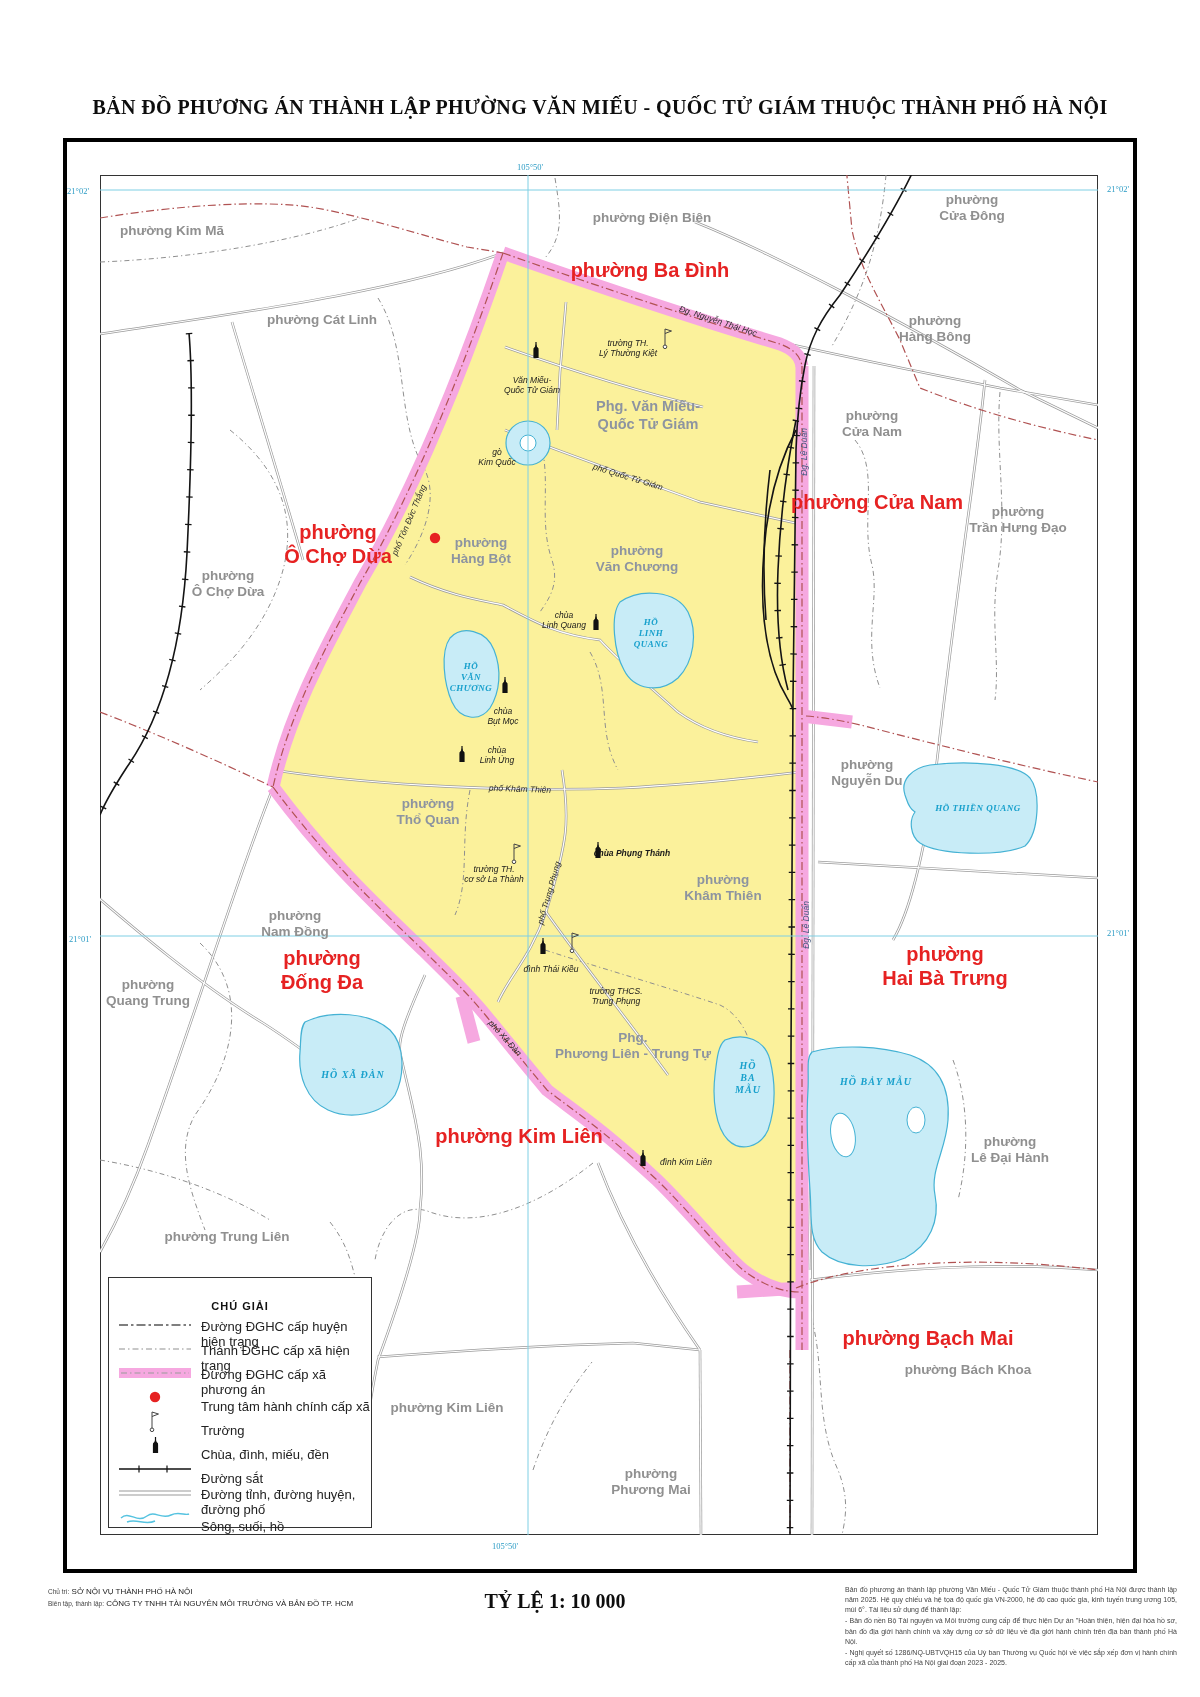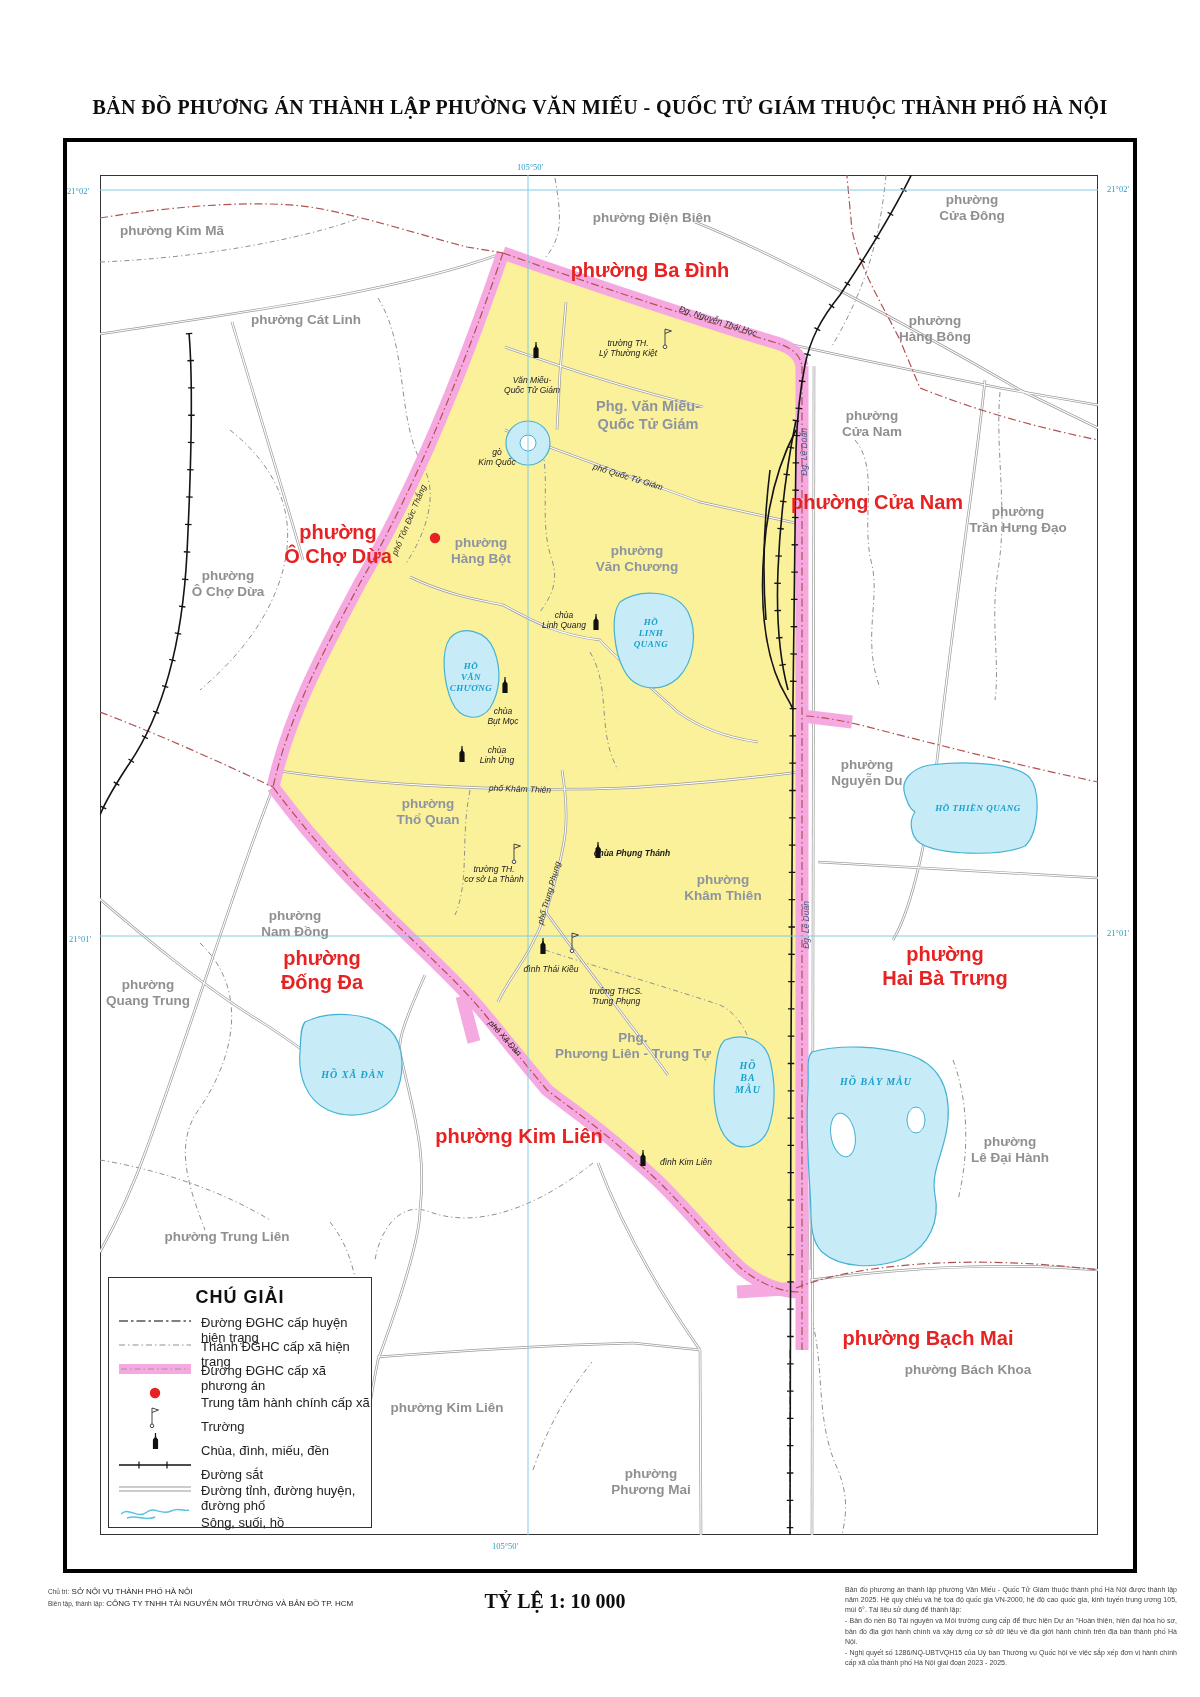--- a/index.html
+++ b/index.html
@@ -30,21 +30,21 @@
   .road-w{stroke:#ffffff;stroke-width:1.2;fill:none;}
   .band{stroke:var(--pink);stroke-width:13;fill:none;stroke-linecap:butt;}
   .hdash{stroke:#b05252;stroke-width:1.2;fill:none;stroke-dasharray:8 3 1.5 3;}
   .xdash{stroke:#8f8f8f;stroke-width:1;fill:none;stroke-dasharray:5 3 1.2 3;}
   .rail{stroke:#141414;stroke-width:1.6;fill:none;}
   .railticks{stroke:#141414;stroke-width:6.5;fill:none;stroke-dasharray:1.3 26;}
   .grid-line{stroke:var(--grid_line);stroke-width:1;fill:none;}
   .lakep{fill:var(--lake);stroke:#45b2d4;stroke-width:1.2;}
   
   #legend{left:108px;top:1277px;width:264px;height:251px;border:1.5px solid #333;background:#fff;box-sizing:border-box;z-index:5;}
-  #legend-title{text-align:center;font-weight:bold;font-size:18px;letter-spacing:1px;margin-top:9px;color:#111;}
+  #legend-title{text-align:center;font-weight:bold;font-size:11px;letter-spacing:1px;margin-top:22px;color:#111;}
   .lg-row{display:flex;align-items:center;height:23px;margin-top:1px;}
   .lg-sym{width:92px;display:flex;justify-content:center;align-items:center;flex:none;}
   .lg-lab{font-size:13px;color:#222;margin-top:19px;}
   
   #credits{left:48px;top:1586px;font-size:8px;color:#222;line-height:1.5;}
   #credits .pre{font-size:6.5px;color:#444;}
   #scale-text{left:430px;top:1590px;width:250px;text-align:center;font-family:"Liberation Serif",serif;
     font-weight:bold;font-size:20px;color:#0d0d0d;}
   #notes{left:845px;top:1585px;width:332px;font-size:7px;color:#444;line-height:1.45;text-align:justify;}
   #notes p{margin:0 0 1px 0;}
@@ -236,21 +236,21 @@
     <div class="lbl red" style="left: 877px; top: 502px; transform: translate(-50%, -50%);">phường Cửa Nam</div>
     <div class="lbl red" style="left: 338px; top: 544px; transform: translate(-50%, -50%);">phường
 Ô Chợ Dừa</div>
     <div class="lbl red" style="left: 322px; top: 970px; transform: translate(-50%, -50%);">phường
 Đống Đa</div>
     <div class="lbl red" style="left: 945px; top: 966px; transform: translate(-50%, -50%);">phường
 Hai Bà Trưng</div>
     <div class="lbl red" style="left: 519px; top: 1136px; transform: translate(-50%, -50%);">phường Kim Liên</div>
     <div class="lbl red" style="left: 928px; top: 1338px; transform: translate(-50%, -50%);">phường Bạch Mai</div>
     <div class="lbl gray" style="left: 172px; top: 231px; transform: translate(-50%, -50%); text-align: center;">phường Kim Mã</div>
-    <div class="lbl gray" style="left: 306px; top: 320px; transform: translate(-50%, -50%); text-align: center;">phường Cát Linh</div>
+    <div class="lbl gray" style="left: 322px; top: 320px; transform: translate(-50%, -50%); text-align: center;">phường Cát Linh</div>
     <div class="lbl gray" style="left: 652px; top: 218px; transform: translate(-50%, -50%);">phường Điện Biên</div>
     <div class="lbl gray" style="left: 972px; top: 208px; transform: translate(-50%, -50%);">phường
 Cửa Đông</div>
     <div class="lbl gray" style="left: 935px; top: 329px; transform: translate(-50%, -50%);">phường
 Hàng Bông</div>
     <div class="lbl gray" style="left: 872px; top: 424px; transform: translate(-50%, -50%);">phường
 Cửa Nam</div>
     <div class="lbl gray" style="left: 1018px; top: 520px; transform: translate(-50%, -50%);">phường
 Trần Hưng Đạo</div>
     <div class="lbl gray" style="left: 228px; top: 584px; transform: translate(-50%, -50%);">phường

